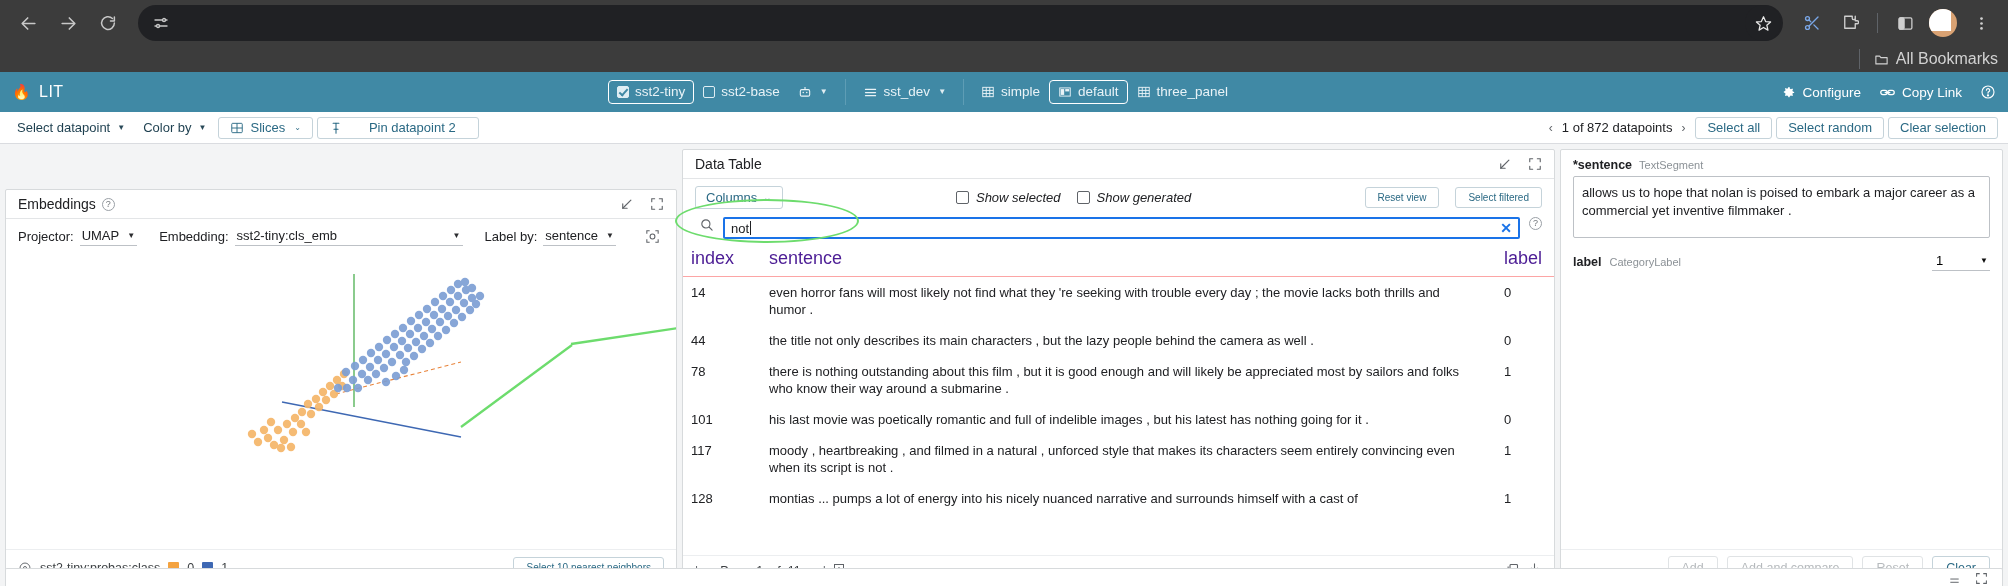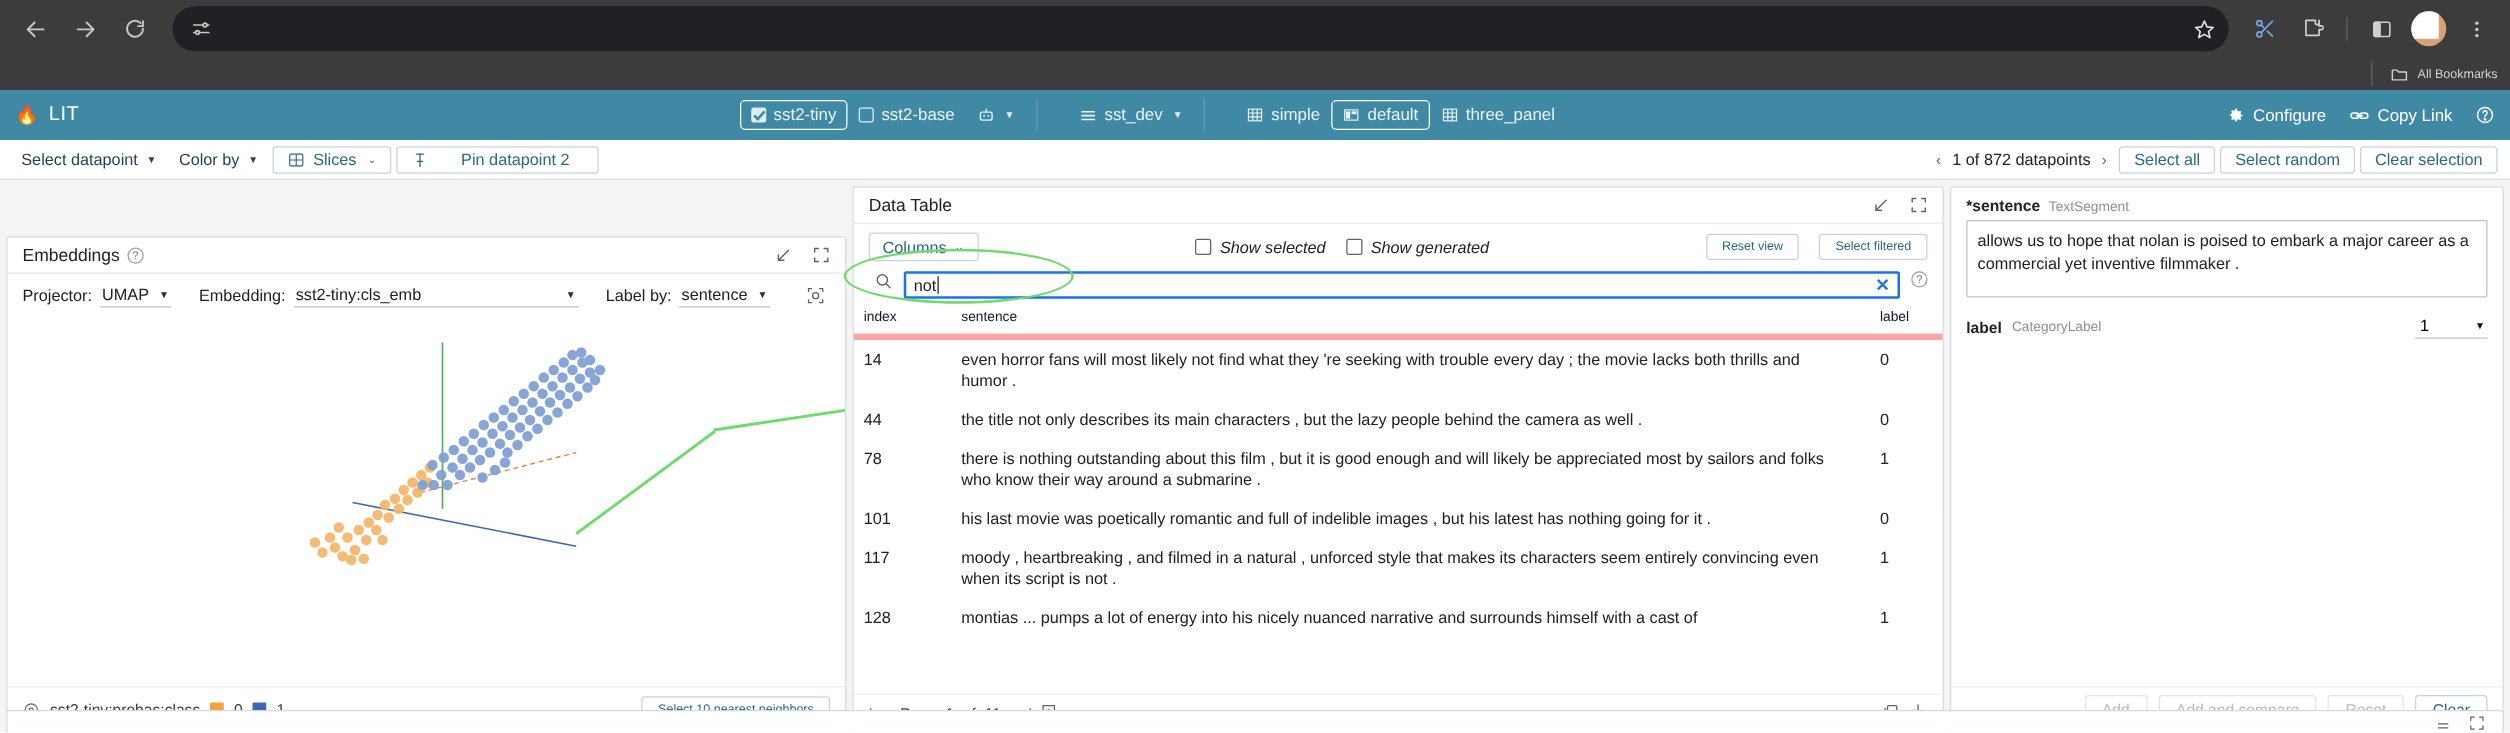--- a/index.html
+++ b/index.html
@@ -103,21 +103,21 @@
   .chrome-row2 {
     height: 26px;
     display: flex;
     align-items: center;
     justify-content: flex-end;
     padding-right: 10px;
     gap: 6px;
   }
   .all-bookmarks {
     display: flex; align-items: center; gap: 7px;
-    color: #d2d2d2; font-size: 10px;
+    color: #d2d2d2; font-size: 16px;
     padding-left: 14px;
     border-left: 1px solid #5f6368;
     height: 20px;
   }
 
   
   .lit-header {
     height: 40px;
     background: #4089a5;
     display: flex;
@@ -128,21 +128,21 @@
   .lit-brand {
     display: flex; align-items: center; gap: 8px;
     font-size: 16px; letter-spacing: .4px;
   }
   .flame { font-size: 15px; }
   .lit-header-center {
     flex: 1 1 auto;
     display: flex;
     align-items: center;
     justify-content: center;
-    gap: 16px;
+    gap: 0px;
   }
   .hdr-group {
     display: flex; align-items: center;
     border-right: 1px solid #5e9db5;
     padding: 0 8px;
     height: 26px;
   }
   .hdr-group.last { border-right: none; }
   .chip {
     display: flex; align-items: center; gap: 6px;
@@ -323,23 +323,23 @@
   .green-ellipse {
     position: absolute;
     border: 2.5px solid #6ddc6d;
     border-radius: 50%;
     pointer-events: none;
   }
 
   table.dt { width:100%; border-collapse: collapse; font-size:13px; }
   .dt-wrap { flex:1 1 auto; overflow:hidden; }
   table.dt th {
-    text-align:left; font-weight:normal; color:#0f172a;
-    padding: 2px 8px 7px 8px; border-bottom:5px solid #fca5a5;
-    font-size: 11px;
+    text-align:left; font-weight:normal; color:#4c1d95;
+    padding: 2px 8px 7px 8px; border-bottom:1px solid #fca5a5;
+    font-size: 18px;
   }
   table.dt td {
     padding: 7px 8px; color:#202124; vertical-align: top;
     line-height: 17px;
   }
   .col-index { width: 78px; padding-right: 18px !important;}
   .col-label { width: 70px; text-align:left; padding-left:20px !important;}
   .dt-footer {
     height: 30px; flex:0 0 auto;
     border-top:1px solid #eceef0;

